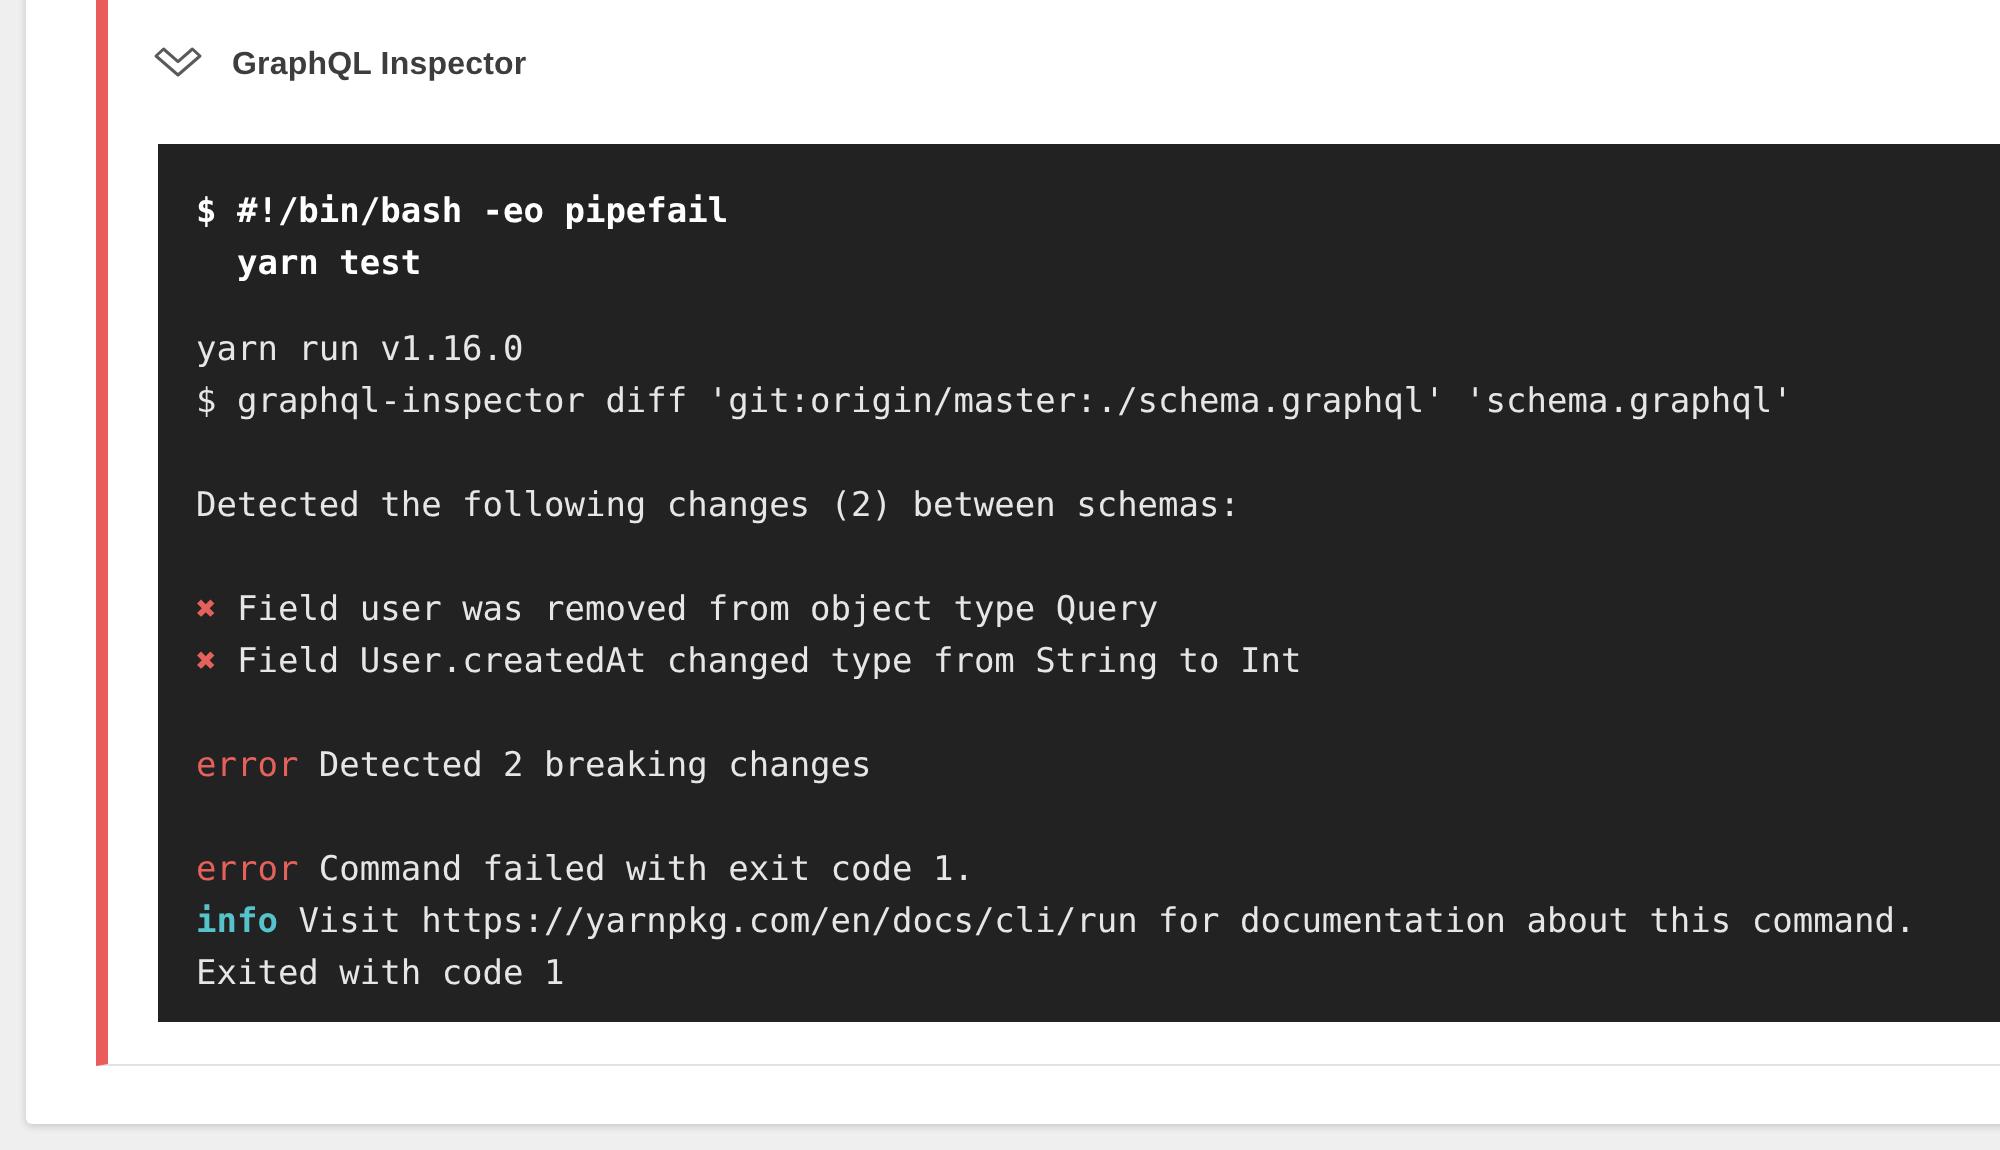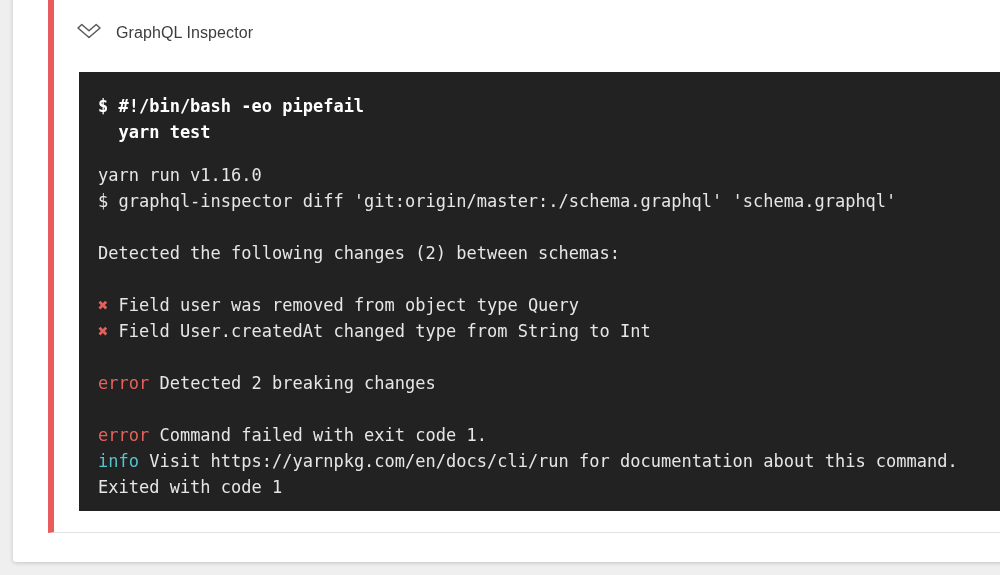--- a/index.html
+++ b/index.html
@@ -40,42 +40,42 @@
     height: 79px;
     display: flex;
     align-items: center;
     padding-left: 22px;
     gap: 14px;
     cursor: pointer;
   }
   .chevron-icon { width: 26px; height: 20px; flex: 0 0 auto; }
   .step-title {
     font-size: 16px;
-    font-weight: 400;
+    font-weight: 700;
     color: #3d3d3d;
     letter-spacing: 0.1px;
   }
   .terminal {
     position: absolute;
     left: 25px; top: 79px;
     width: 975px; height: 439px;
     background: var(--terminal-bg, #222222);
     color: var(--terminal-fg, #e6e6e6);
     font-family: "DejaVu Sans Mono", "Liberation Mono", monospace;
     font-size: 17px;
     line-height: 26px;
     padding: 21px 10px 0 19px;
     box-sizing: border-box;
     overflow: hidden;
   }
   .term-line { height: 26px; white-space: pre; }
   .term-line.bold { font-weight: 700; color: #ffffff; }
   .term-line.bold + .term-line.blank { height: 17px; }
   .badge.error { color: var(--error-red, #e5615c); }
-  .badge.info  { color: var(--info-cyan, #56c2cb); }
+  .badge.info  { color: var(--info-cyan, #56c2cb); font-weight: bold; }
 </style>
 </head>
 <body style="background: rgb(239, 239, 239);">
 
 <div id="viewport">
   <div class="outer-panel">
     <div class="step-card">
       <div class="step-header">
         <svg class="chevron-icon" viewBox="0 0 26 20" fill="none" xmlns="http://www.w3.org/2000/svg">
           <path d="M2 5 L13 14.5 L24 5 L20.2 1.5 L13 7.8 L5.8 1.5 Z" stroke="#5a5a5a" stroke-width="1.5" stroke-linejoin="round" fill="none"></path>

